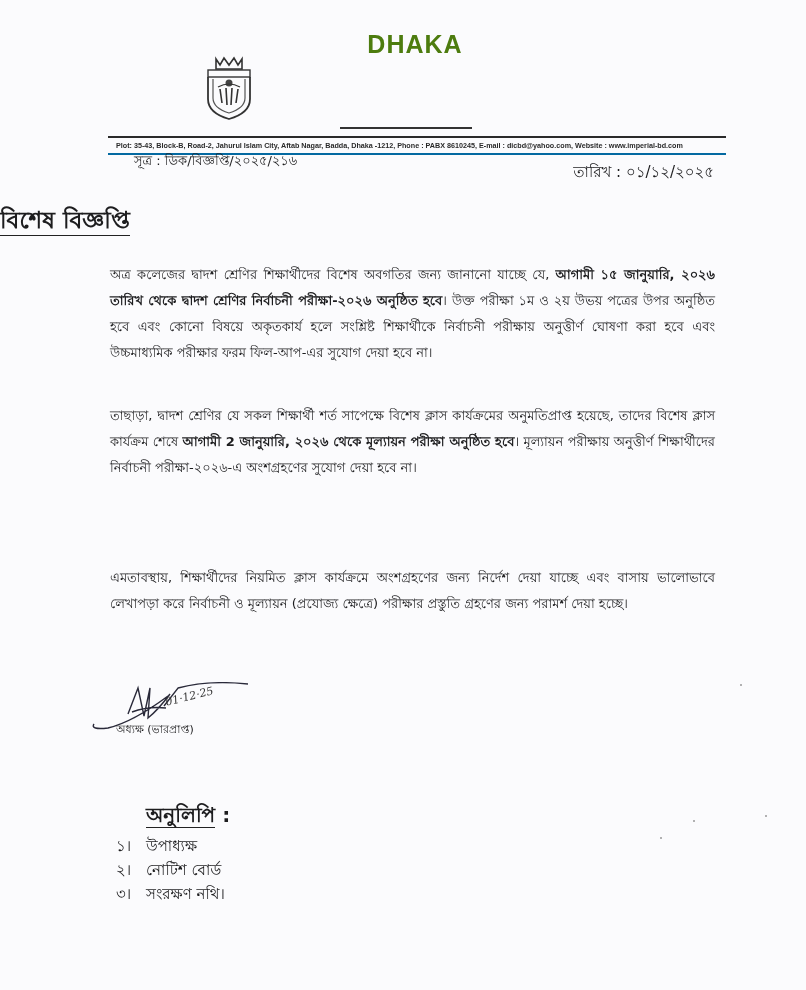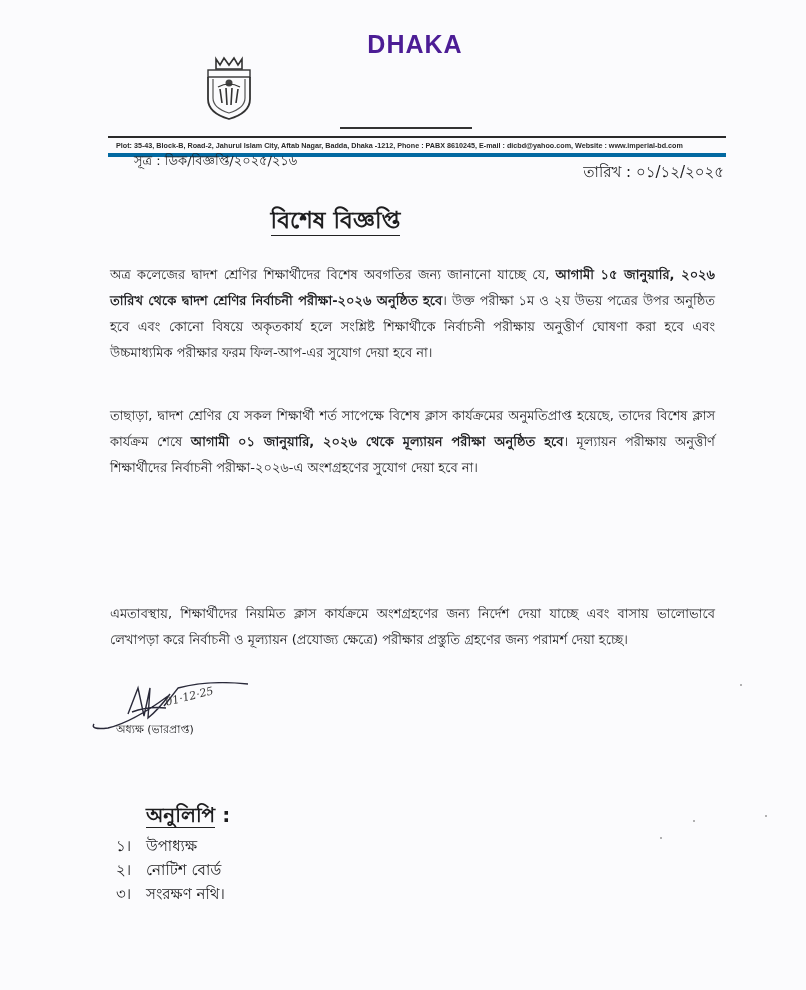--- a/index.html
+++ b/index.html
@@ -12,61 +12,61 @@
     color: #1d1d1f;
   }
   .page { position: absolute; left: 0; top: 0; width: 806px; height: 990px; }
 
   
   .crest {
     position: absolute; left: 202px; top: 55px; width: 54px; height: 66px;
   }
   .college-name {
     position: absolute; left: 330px; top: 30px; width: 170px; text-align: center;
-    color: #4c1d95; font-family: "Liberation Sans", sans-serif;
+    color: #4d7c0f; font-family: "Liberation Sans", sans-serif;
   }
   .college-name .l1 { font-size: 25px; font-weight: 600; letter-spacing: 1px; line-height: 28px; display: block; }
   .college-name .l2 { font-size: 34px; font-weight: 600; letter-spacing: 1px; line-height: 34px; display: block; }
   .college-name .l3 {
     font-family: "Liberation Serif", serif; font-size: 28px; line-height: 30px; display: block;
     font-variant: small-caps; letter-spacing: 1px;
   }
   .name-underline { position: absolute; left: 340px; top: 127px; width: 132px; height: 2px; background: #333; }
 
   .address-bar {
     position: absolute; left: 108px; top: 136px; width: 618px; height: 15px;
-    border-top: 2px solid #2a2a2a; border-bottom: 4px solid #0369a1;
+    border-top: 2px solid #2a2a2a; border-bottom: 2px solid #0369a1;
     display: flex; align-items: center;
   }
   .address-bar span {
     font-family: "Liberation Sans", sans-serif; font-weight: 700; font-size: 7.2px;
     color: #2a2a2a; white-space: nowrap; padding-left: 8px; letter-spacing: 0;
   }
 
   
   .ref { position: absolute; left: 107px; top: 151px; font-size: 13px; margin-left: 27px; }
-  .date { position: absolute; right: 82px; top: 160px; font-size: 15px; }
+  .date { position: absolute; right: 92px; top: 160px; font-size: 15px; }
 
   
   .title {
-    position: absolute; left: 0; width: 671px; top: 202px; text-align: center;
+    position: absolute; left: 0; width: 671px; top: 202px; text-align: left;
   }
   .title span {
     font-size: 23px; font-weight: 700; border-bottom: 1.5px solid #222; padding-bottom: 2px;
   }
 
   
   .para {
     position: absolute; left: 110px; width: 605px;
     font-size: 13px; line-height: 26px; text-align: justify;
   }
   .para b { font-weight: 700; }
   .p1 { top: 262px; }
   .p2 { top: 403px; }
-  .p3 { top: 565px; margin-top: 36px; }
+  .p3 { top: 565px; }
 
   
   .signature { position: absolute; left: 88px; top: 682px; width: 170px; height: 50px; }
   .sig-date { position: absolute; left: 165px; top: 690px; font-family: "DejaVu Serif", serif; font-style: italic; font-size: 11px; transform: rotate(-14deg); color: #333; }
   .sig-title { position: absolute; left: 116px; top: 721px; font-size: 11px; }
 
   
   .cc-heading { position: absolute; left: 146px; top: 800px; font-size: 20px; font-weight: 700; }
   .cc-heading .u { border-bottom: 1.5px solid #222; }
   .cc-list { position: absolute; left: 116px; top: 834px; font-size: 15px; line-height: 24px; list-style: none; margin: 0; padding: 0; }
@@ -107,21 +107,21 @@
     <span>তারিখ :</span>
     <span>০১/১২/২০২৫</span>
   </div>
 
   <div class="title">
     <span>বিশেষ বিজ্ঞপ্তি</span>
   </div>
 
   <div class="para p1"><span>অত্র কলেজের দ্বাদশ শ্রেণির শিক্ষার্থীদের বিশেষ অবগতির জন্য জানানো যাচ্ছে যে, </span><b>আগামী ১৫ জানুয়ারি, ২০২৬ তারিখ থেকে দ্বাদশ শ্রেণির নির্বাচনী পরীক্ষা-২০২৬ অনুষ্ঠিত হবে</b><span>। উক্ত পরীক্ষা ১ম ও ২য় উভয় পত্রের উপর অনুষ্ঠিত হবে এবং কোনো বিষয়ে অকৃতকার্য হলে সংশ্লিষ্ট শিক্ষার্থীকে নির্বাচনী পরীক্ষায় অনুত্তীর্ণ ঘোষণা করা হবে এবং উচ্চমাধ্যমিক পরীক্ষার ফরম ফিল-আপ-এর সুযোগ দেয়া হবে না।</span></div>
 
-  <div class="para p2"><span>তাছাড়া, দ্বাদশ শ্রেণির যে সকল শিক্ষার্থী শর্ত সাপেক্ষে বিশেষ ক্লাস কার্যক্রমের অনুমতিপ্রাপ্ত হয়েছে, তাদের বিশেষ ক্লাস কার্যক্রম শেষে </span><b>আগামী ০১ জানুয়ারি, ২০২৬ থেকে মূল্যায়ন পরীক্ষা অনুষ্ঠিত হবে</b><span>। মূল্যায়ন পরীক্ষায় অনুত্তীর্ণ শিক্ষার্থীদের নির্বাচনী পরীক্ষা-২০২৬-এ অংশগ্রহণের সুযোগ দেয়া হবে না।</span></div>
+  <div class="para p2"><span>তাছাড়া, দ্বাদশ শ্রেণির যে সকল শিক্ষার্থী শর্ত সাপেক্ষে বিশেষ ক্লাস কার্যক্রমের অনুমতিপ্রাপ্ত হয়েছে, তাদের বিশেষ ক্লাস কার্যক্রম শেষে </span><b>আগামী 2 জানুয়ারি, ২০২৬ থেকে মূল্যায়ন পরীক্ষা অনুষ্ঠিত হবে</b><span>। মূল্যায়ন পরীক্ষায় অনুত্তীর্ণ শিক্ষার্থীদের নির্বাচনী পরীক্ষা-২০২৬-এ অংশগ্রহণের সুযোগ দেয়া হবে না।</span></div>
 
   <div class="para p3"><span>এমতাবস্থায়, শিক্ষার্থীদের নিয়মিত ক্লাস কার্যক্রমে অংশগ্রহণের জন্য নির্দেশ দেয়া যাচ্ছে এবং বাসায় ভালোভাবে লেখাপড়া করে নির্বাচনী ও মূল্যায়ন (প্রযোজ্য ক্ষেত্রে) পরীক্ষার প্রস্তুতি গ্রহণের জন্য পরামর্শ দেয়া হচ্ছে।</span></div>
 
   <svg class="signature" viewBox="0 0 170 50">
     <path d="M6 42 Q2 48 20 46 Q45 40 80 14 M40 32 L50 6 L56 34 L62 6 L60 36 Q70 28 82 12 M44 30 Q60 24 78 26 M76 24 L90 6 Q120 -2 160 2" fill="none" stroke="#2a2a3a" stroke-width="1.4"></path>
   </svg>
   <div class="sig-date">01·12·25</div>
   <div class="sig-title">অধ্যক্ষ (ভারপ্রাপ্ত)</div>
 
   <div class="cc-heading"><span class="u">অনুলিপি</span><span> :</span></div>

